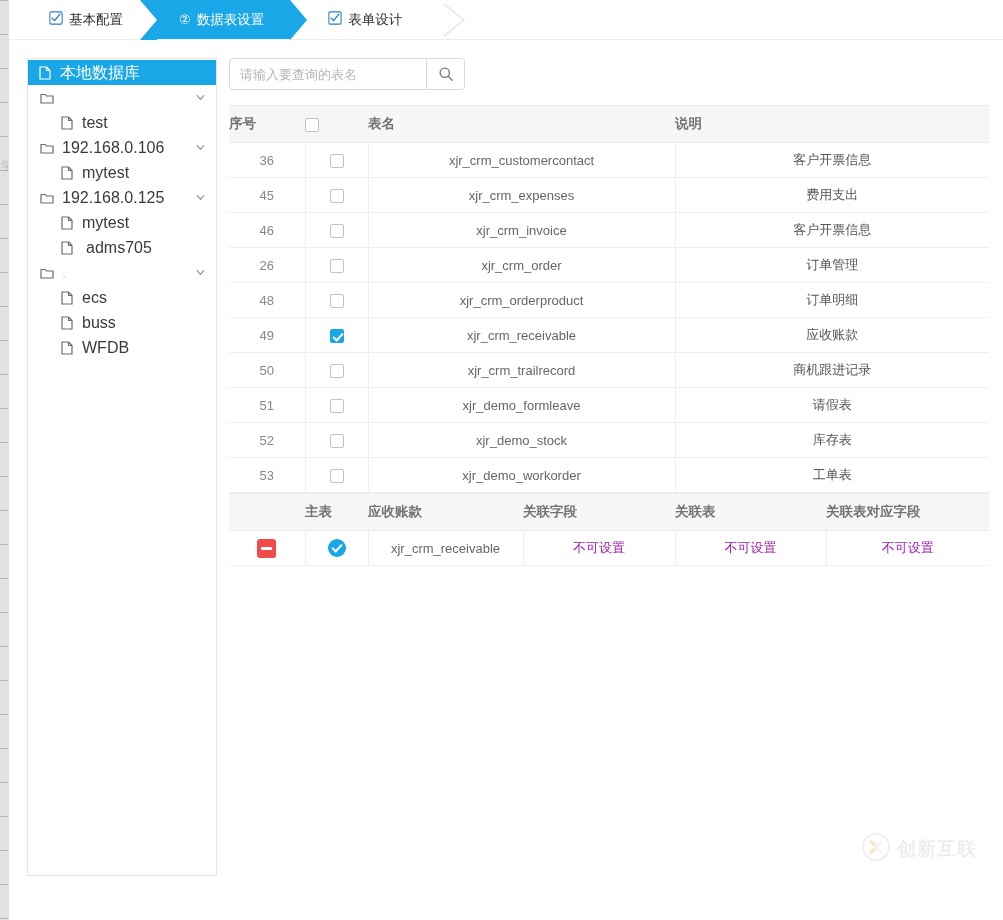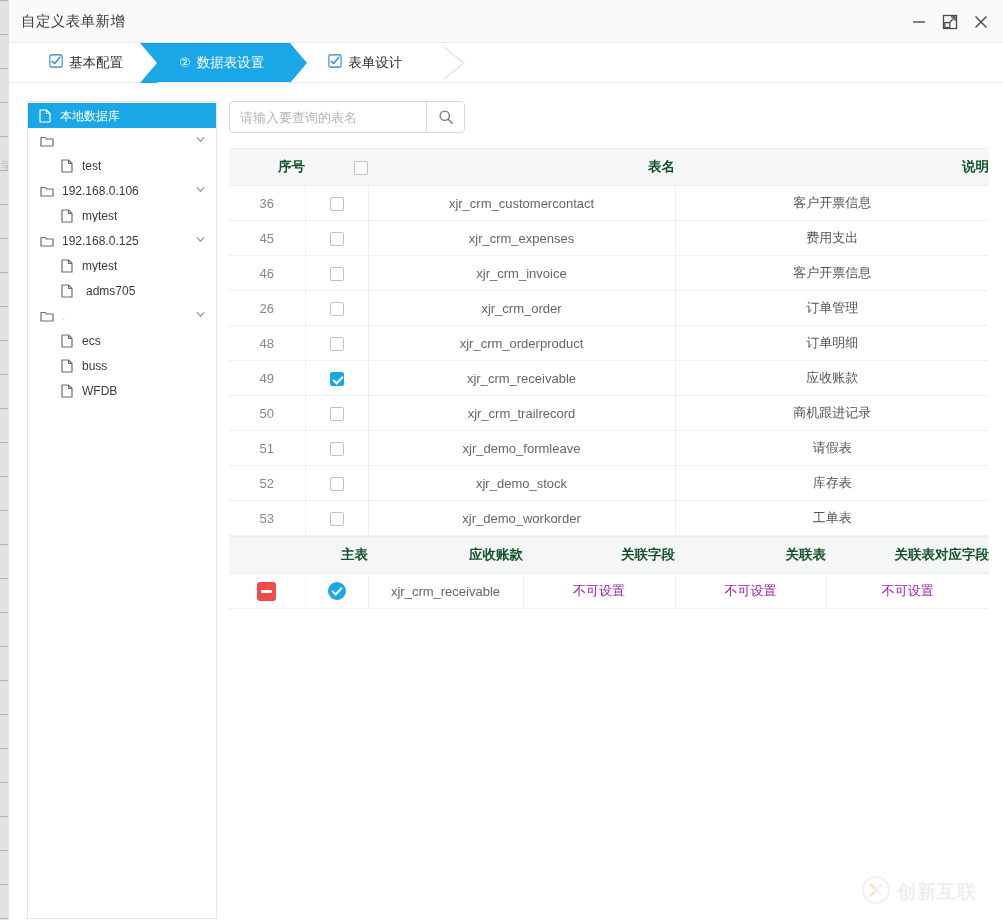--- a/index.html
+++ b/index.html
@@ -151,21 +151,21 @@
     border: 1px solid #e6e6e6;
     background: #ffffff;
     height: 818px;
     overflow: hidden;
     padding-top: 1px;
   }
   .tree-node {
     display: flex;
     align-items: center;
     height: 25px;
-    font-size: 12px;
+    font-size: 16px;
     color: #3a3a3a;
     cursor: pointer;
     padding-right: 8px;
     position: relative;
   }
   .tree-node .nlabel { line-height: 1; white-space: nowrap; overflow: hidden; }
   .tree-node.selected {
     background: #1aa7e8;
     color: #ffffff;
   }
@@ -231,27 +231,27 @@
 
   
   table.grid {
     width: 100%;
     border-collapse: collapse;
     table-layout: fixed;
     font-size: 13px;
   }
   table.grid th {
     background: #f5f6f7;
-    color: #14532d;
+    color: #737373;
     font-weight: bold;
     height: 37px;
     border: 1px solid #ececec;
     border-left: 0;
     border-right: 0;
-    text-align: right;
+    text-align: left;
     font-size: 13.5px;
     margin-top: 32px;
   }
   table.grid td {
     height: 35px;
     border-bottom: 1px solid #efefef;
     text-align: center;
     color: #a21caf;
     background: #ffffff;
   }
@@ -345,43 +345,20 @@
 </head>
 <body>
 
 <div id="bg-page">
   <div id="bg-strip"></div>
   <div id="bg-ghost-text">学</div>
 </div>
 
 <div id="window">
 
-  <div id="titlebar">
-    <div id="title-text">自定义表单新增</div>
-
-    <div class="win-btn" id="btn-min">
-      <svg width="24" height="24" viewBox="0 0 24 24">
-          <line x1="6" y1="12" x2="18" y2="12" stroke="currentColor" stroke-width="1.4"></line>
-        </svg>
-    </div>
-    <div class="win-btn" id="btn-max">
-      <svg width="24" height="24" viewBox="0 0 24 24">
-        <rect x="5.5" y="5.5" width="13" height="13" fill="none" stroke="currentColor" stroke-width="1.3"></rect>
-        <path d="M11 13 L17 7" stroke="currentColor" stroke-width="1.3" fill="none"></path>
-        <path d="M13 7 H17 V11" stroke="currentColor" stroke-width="1.3" fill="none"></path>
-        <rect x="6.8" y="12.6" width="5" height="5" fill="#fafafa" stroke="currentColor" stroke-width="1.3"></rect>
-      </svg>
-    </div>
-    <div class="win-btn" id="btn-close">
-      <svg width="24" height="24" viewBox="0 0 24 24">
-        <line x1="6.5" y1="6.5" x2="17.5" y2="17.5" stroke="currentColor" stroke-width="1.4"></line>
-        <line x1="17.5" y1="6.5" x2="6.5" y2="17.5" stroke="currentColor" stroke-width="1.4"></line>
-      </svg>
-    </div>
-  </div>
 
   <div id="steps">
 
     <div class="step done">
       <span class="step-check">
         <svg width="14" height="14" viewBox="0 0 16 16">
           <rect x="1" y="1" width="14" height="14" rx="1.5" fill="none" stroke="#2b7fc4" stroke-width="1.2"></rect>
           <path d="M3.6 8.2 L6.4 11 L12.4 3.6" fill="none" stroke="#2b7fc4" stroke-width="1.6" stroke-linecap="round" stroke-linejoin="round"></path>
         </svg>
       </span>

